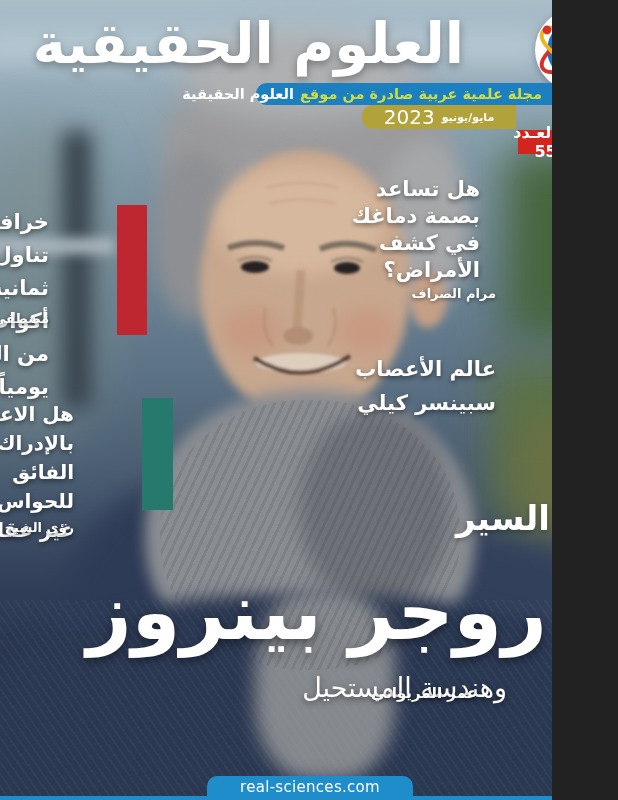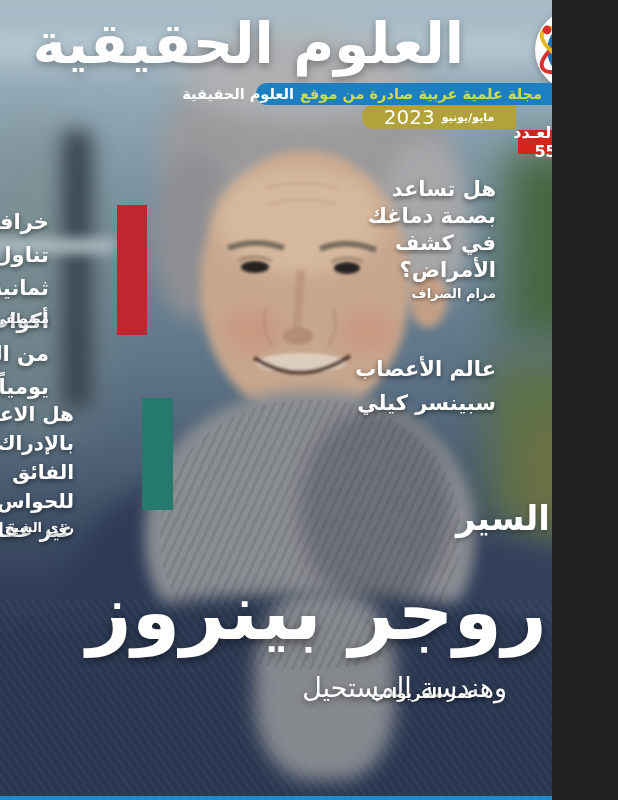--- a/index.html
+++ b/index.html
@@ -157,21 +157,21 @@
   </div>
 
   <div class="abs issue" style="background-color: rgb(211, 37, 30); margin-top: 25px;">العـدد 55</div>
 
   <div class="abs datebadge" style="background-color: rgb(178, 162, 60);">
     <span class="m">مايو/يونيو</span>
     <span class="y">2023</span>
   </div>
 
   <div class="strip" style="left: 560px; top: 175px; width: 30px; height: 138px; background-color: rgb(30, 112, 56);"></div>
-  <div class="hl" style="right:56px;top:176px;font-size:21px;line-height:27px;margin-left:35px;">
+  <div class="hl" style="right:72px;top:176px;font-size:21px;line-height:27px;margin-left:35px;">
     <span class="ln">هل تساعد</span>
     <span class="ln">بصمة دماغك</span>
     <span class="ln">في كشف</span>
     <span class="ln">الأمراض؟</span>
   </div>
   <div class="hl-author" style="right:56px;top:286px;">مرام الصراف</div>
 
   <div class="strip" style="left: 117px; top: 205px; width: 30px; height: 130px; background-color: rgb(191, 39, 48);"></div>
   <div class="hl" style="right:503px;top:206px;font-size:21px;line-height:33px;width:110px;">
     <span class="ln">خرافة تناول</span>
@@ -195,14 +195,15 @@
   </div>
   <div class="hl-author" style="right:478px;top:520px;width:138px;">رؤى الشيخ</div>
 
   <div class="abs kickerbox" style="background-color: rgb(45, 155, 213);"></div>
   <div class="abs kicker">السير</div>
   <div class="abs feature-title">روجر بينروز</div>
   <div class="abs feature-sub">وهندسة المستحيل</div>
   <div class="abs feature-author">عمر المريواني</div>
 
   <div class="abs footer-bar" style="background-color: rgb(30, 141, 201);"></div>
+  <div class="abs footer-tab" style="background-color: rgb(30, 141, 201);">real-sciences.com</div>
 
 </div>
 
 </body></html>

